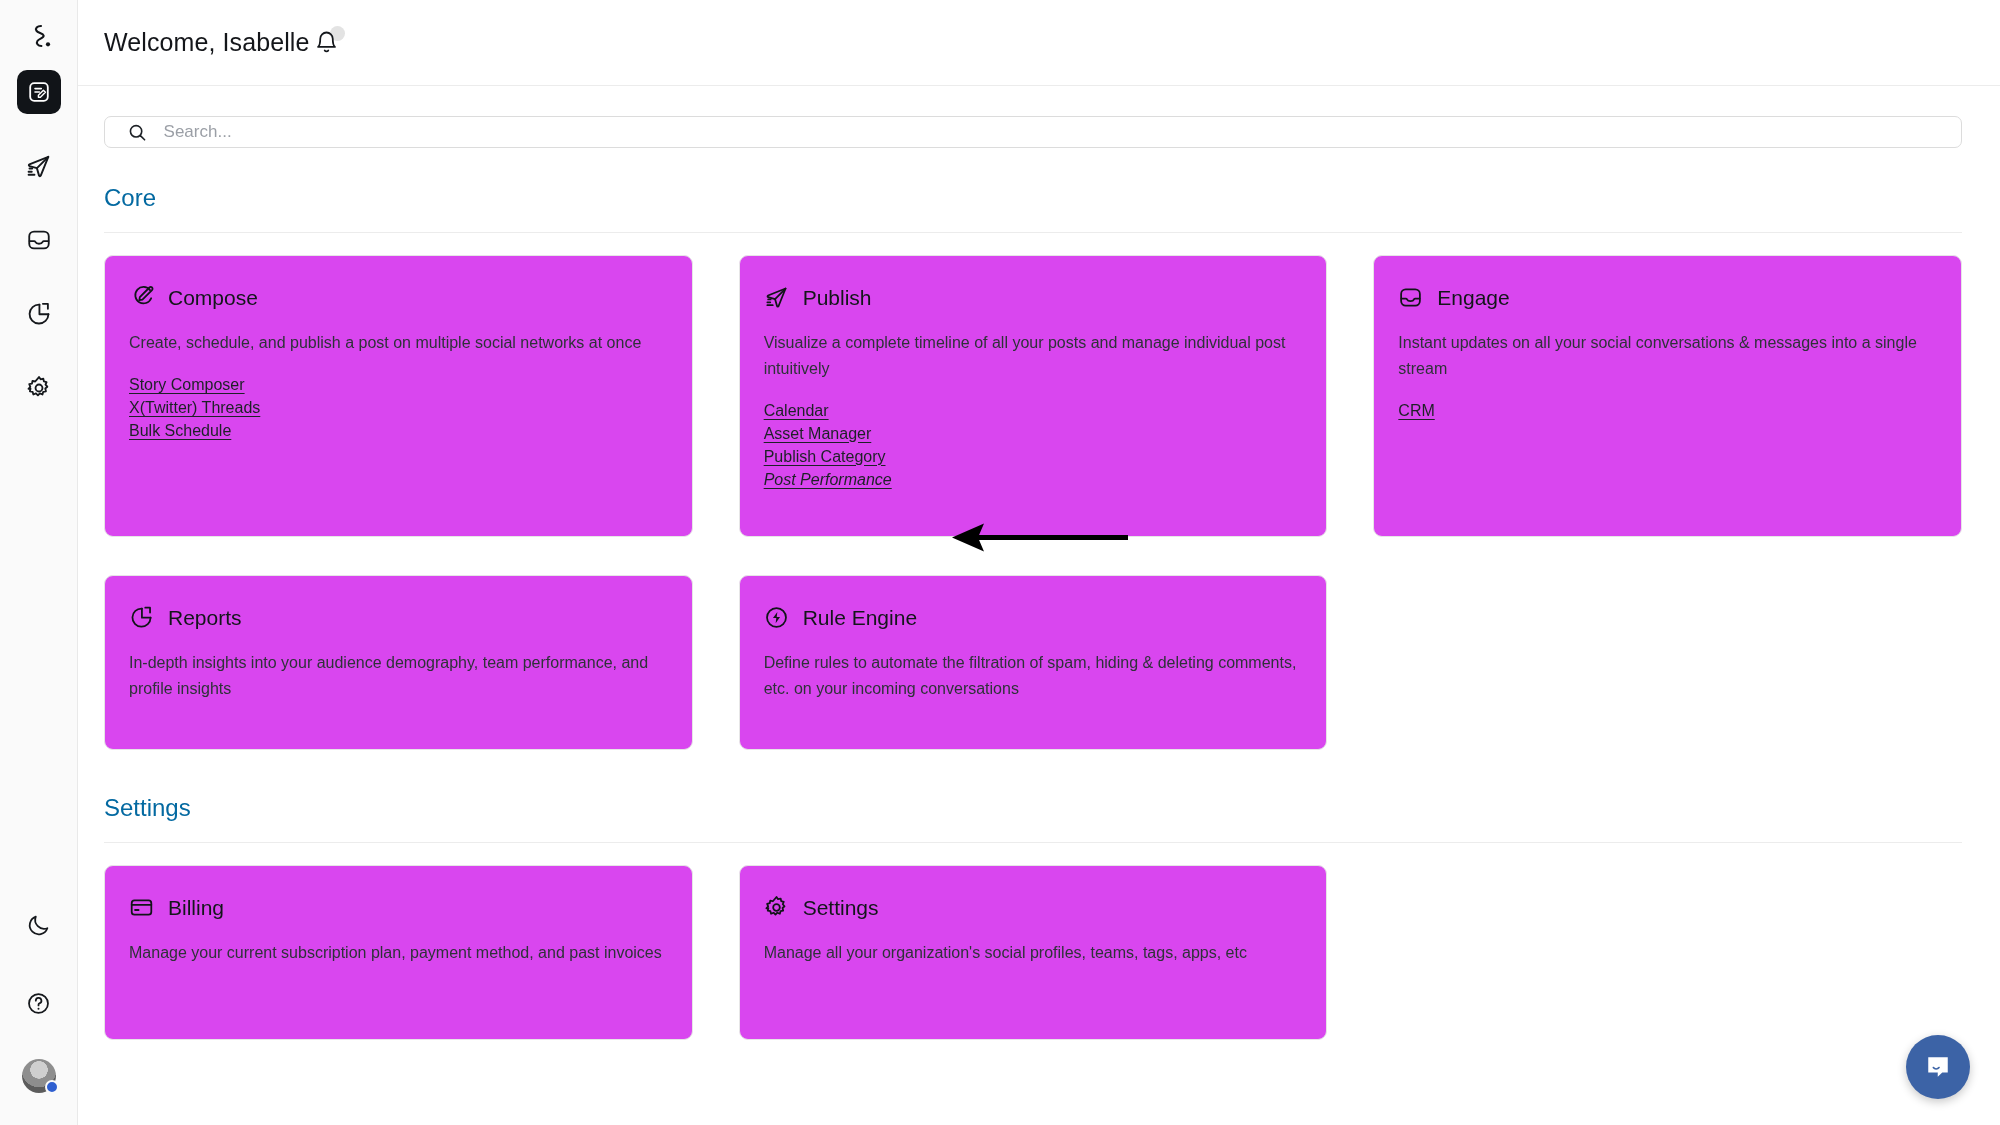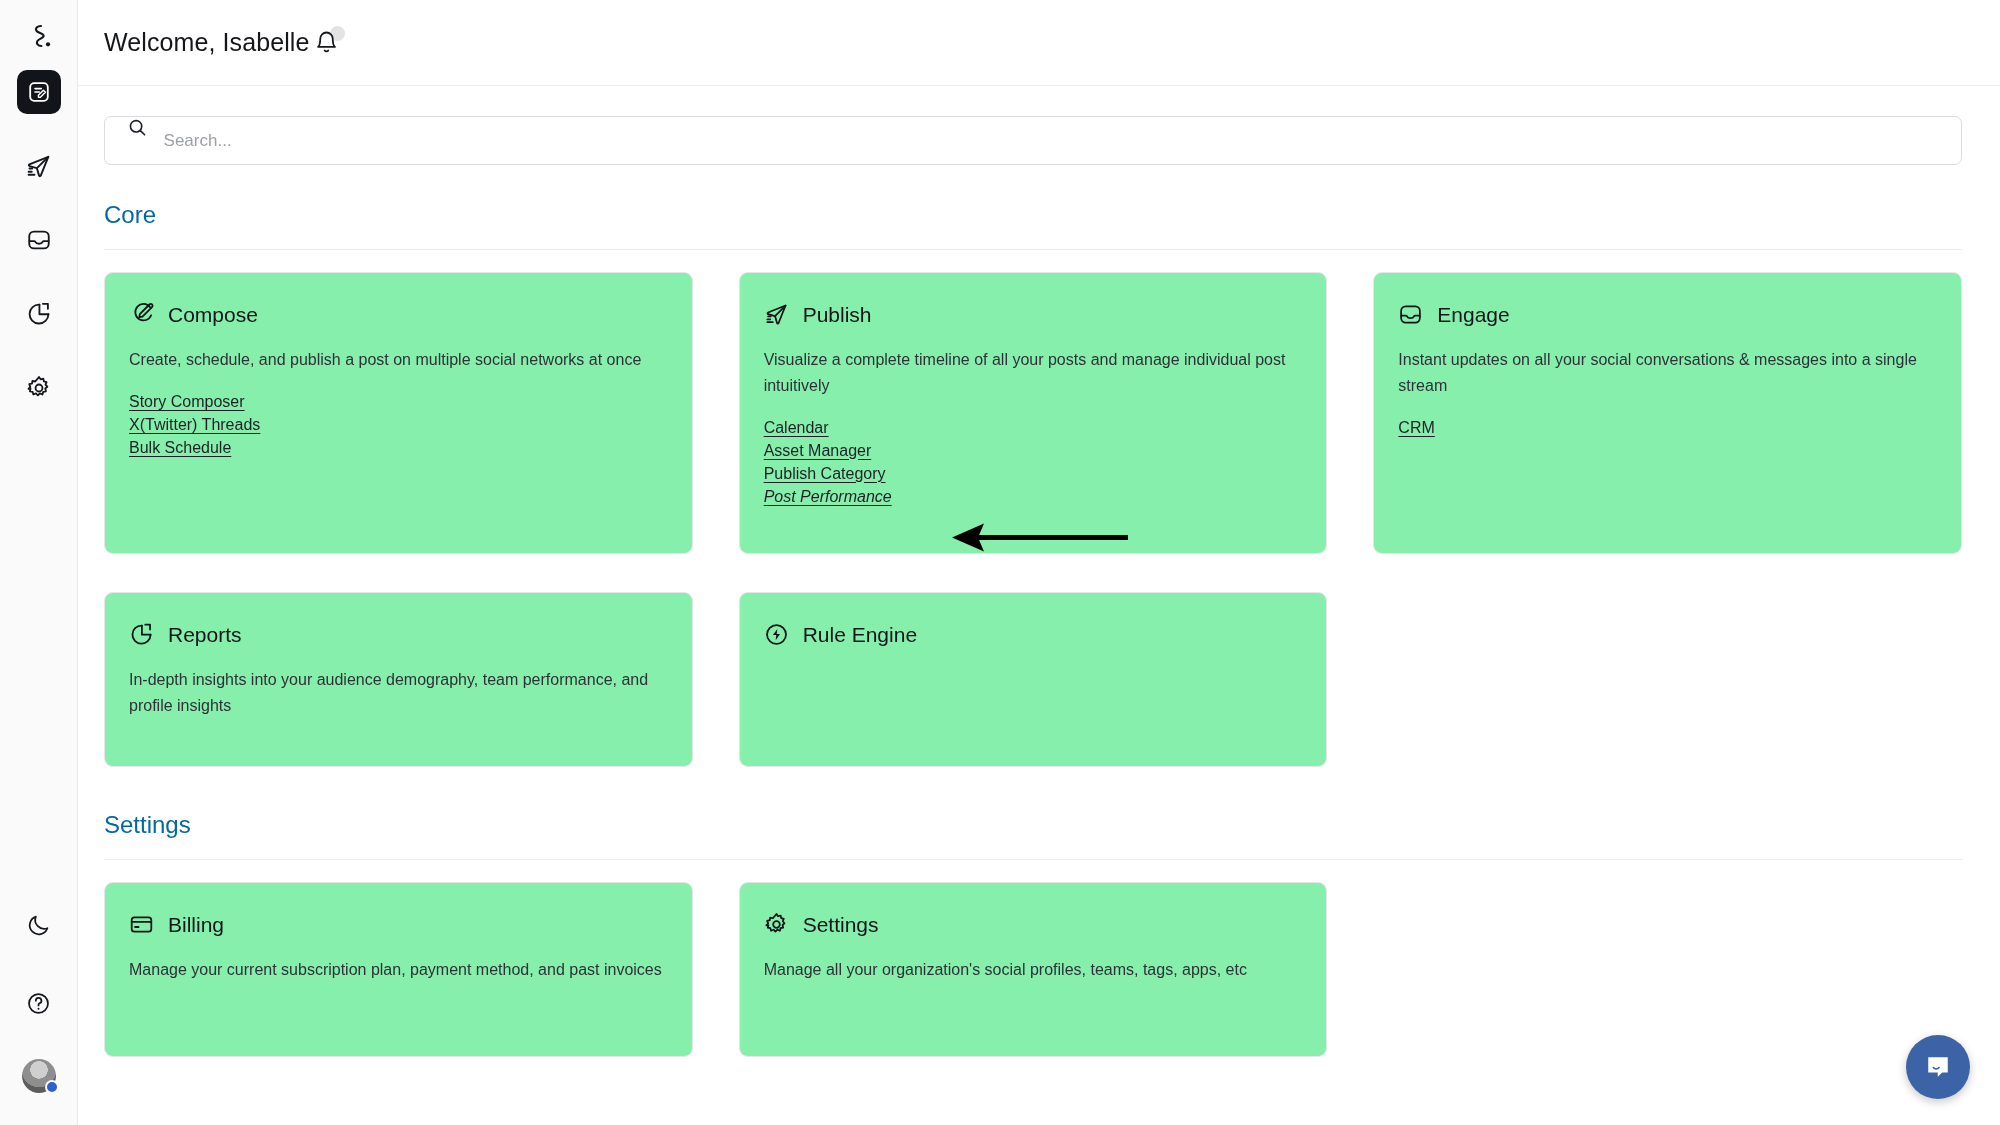--- a/index.html
+++ b/index.html
@@ -55,39 +55,39 @@
   .page-title { font-size: 25px; font-weight: 400; color: #14161a; letter-spacing: .1px; }
   .bell-wrap { position: relative; width: 34px; height: 34px; display: flex; align-items: center; justify-content: center; cursor: pointer; }
   .bell-badge { position: absolute; top: 0px; right: -1px; width: 15px; height: 15px;
     border-radius: 50%; background: #e3e3e3; }
   .bell-ico { position: relative; z-index: 2; }
 
   .content { padding: 30px 38px 0 26px; }
 
   
   .searchbar {
-    height: 49px; border: 1px solid #dcdcdc; border-radius: 7px;
-    display: flex; gap: 16px; padding: 0 22px;
+    height: 32px; border: 1px solid #dcdcdc; border-radius: 7px;
+    display: flex; align-items: center; gap: 16px; padding: 0 22px;
     background: #fff; margin-bottom: 36px;
   }
   .searchbar input {
     border: 0; outline: 0; font-size: 17px; color: #2b2f36;
     font-family: "Liberation Sans", sans-serif; width: 100%; background: transparent;
   }
   .searchbar input::placeholder { color: #9b9fa6; }
 
   
   .section-title { font-size: 24px; font-weight: 400; color: #0369a1; margin-bottom: 20px; }
   .section-rule { height: 1px; background: #ececec; margin-bottom: 22px; }
 
   .grid { display: grid; grid-template-columns: repeat(3, 1fr); gap: 46px; }
   .grid-row2 { margin-top: 38px; }
 
   .card {
-    border: 1px solid #e6e6e6; border-radius: 9px; background: #86efac;
+    border: 1px solid #e6e6e6; border-radius: 9px; background: #d946ef;
     padding: 29px 28px 26px 24px;
   }
   .card.tall { min-height: 282px; }
   .card.short { min-height: 175px; }
   .card-head { display: flex; align-items: center; gap: 14px; margin-bottom: 20px; }
   .card-head svg { stroke: #111418; stroke-width: 1.7; fill: none; stroke-linecap: round; stroke-linejoin: round; }
   .card-title { font-size: 21px; color: #13161a; font-weight: 400; }
   .card-desc { font-size: 16px; line-height: 1.62; color: #2e3238; margin-bottom: 20px; }
   .card-links { display: flex; flex-direction: column; gap: 5px; align-items: flex-start; }
   .card-link {
@@ -278,20 +278,21 @@
         </div>
 
         <div class="card short">
           <div class="card-head">
             <svg width="25" height="25" viewBox="0 0 24 24">
               <circle cx="12" cy="12" r="9.1"></circle>
               <path d="M12.8 6.6 8.6 12.4h3.2l-.6 5 4.2-5.8h-3.2l.6-5z" fill="#111418" stroke="none"></path>
             </svg>
             <span class="card-title">Rule Engine</span>
           </div>
+          <p class="card-desc">Define rules to automate the filtration of spam, hiding &amp; deleting comments, etc. on your incoming conversations</p>
         </div>
         <div></div>
       </div>
 
       <h2 class="section-title" style="margin-top:44px;">Settings</h2>
       <div class="section-rule"></div>
 
       <div class="grid">
 
         <div class="card short">

